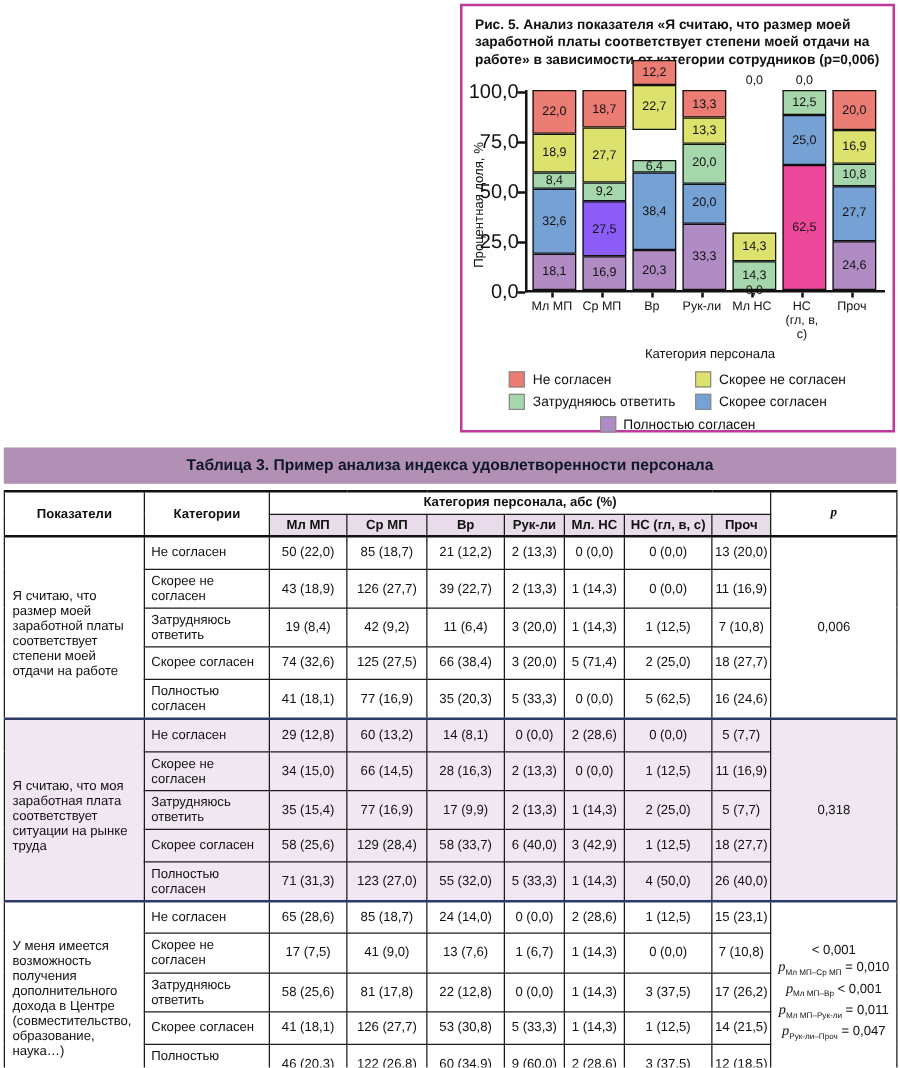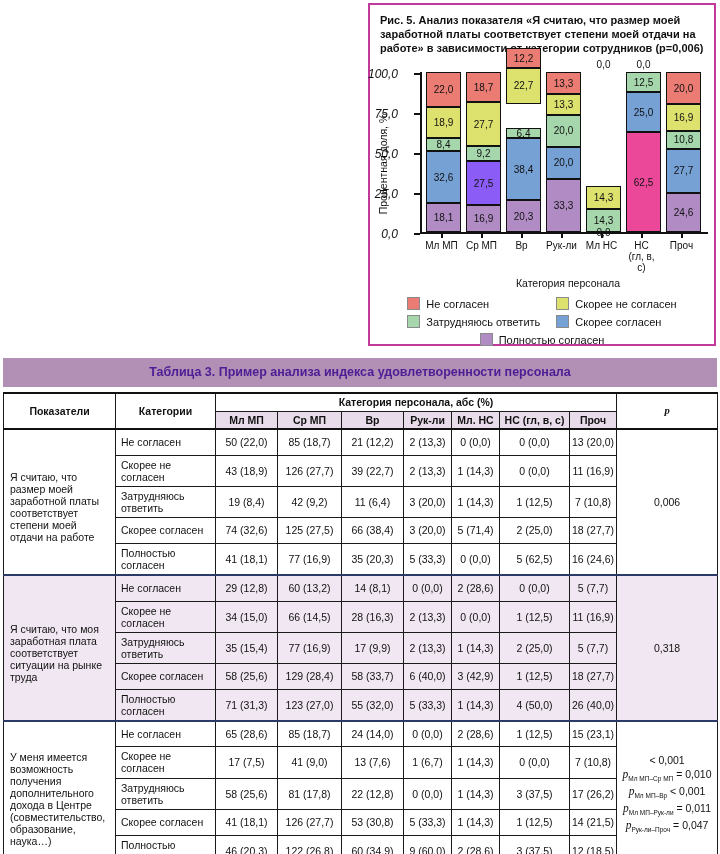--- a/index.html
+++ b/index.html
@@ -9,21 +9,21 @@
   
   .figure-panel { position: absolute; left: 368px; top: 3px; width: 348px; height: 343px;
     border: 2px solid #c0399b; background: #fff; }
   .fig-title { font-weight: bold; font-size: 11px; line-height: 1.28; text-align: left;
     padding: 8px 10px 3px 10px; }
   .chart-row { display: flex; margin-top: 14px; }
   .ylab-col { width: 15px; position: relative; }
   .ylab-col span { position: absolute; left: -62px; top: 86px; width: 150px;
     transform: rotate(-90deg); transform-origin: center; font-size: 10.5px; text-align: center; display: block; }
   .yaxis-col { width: 35px; position: relative; height: 162px; }
-  .ytick-label { position: absolute; right: 22px; font-size: 12px; transform: translateY(50%); font-style: italic; }
+  .ytick-label { position: absolute; right: 5px; font-size: 16px; transform: translateY(50%); }
   .ytick-mark { position: absolute; right: 0; width: 6px; height: 2px; background: #111; transform: translateY(50%); }
   .plot-area { position: relative; width: 288px; height: 162px;
     border-left: 2px solid #111; border-bottom: 2px solid #111; }
   .bars-row { position: absolute; left: 4px; bottom: 0; display: flex; gap: 5px; align-items: flex-end; }
   .bar { width: 35px; display: flex; flex-direction: column-reverse; position: relative; }
   .seg { border: 1px solid #111; display: flex; align-items: center; justify-content: center;
     font-size: 10px; overflow: visible; white-space: nowrap; }
   .above-label { position: absolute; bottom: 162px; left: 0; width: 100%; text-align: center; font-size: 10px; }
   .base-label { position: absolute; bottom: -6px; left: 0; width: 100%; text-align: center; font-size: 10px; z-index: 3; }
   .xlabels-row { display: flex; gap: 5px; margin-left: 54px; }
@@ -31,21 +31,21 @@
   .xtick { width: 2px; height: 4px; background: #111; margin: 0 auto 2px auto; }
   .axis-title { margin-left: 54px; width: 288px; text-align: center; font-size: 10.5px; margin-top: 4px; }
   .legend { margin: 8px auto 0 auto; width: 330px; display: grid;
     grid-template-columns: auto auto; column-gap: 16px; row-gap: 5px; justify-content: center; }
   .legend-item { display: flex; align-items: center; gap: 6px; font-size: 11px; }
   .legend-item.center { grid-column: 1 / -1; justify-self: center; }
   .swatch { width: 13px; height: 13px; border: 1px solid #8a8a8a; flex: 0 0 13px; }
 
   
   .table-wrap { position: absolute; left: 3px; top: 358px; width: 714px; }
-  .tbl-titlebar { background: #b28fb4; color: #4c1d95; font-weight: bold; font-size: 12.5px;
+  .tbl-titlebar { background: #b28fb4; color: #0f172a; font-weight: bold; font-size: 12.5px;
     text-align: center; line-height: 1.45; padding: 5px 0 6px 0; margin-bottom: 5px; }
   table.results { border-collapse: collapse; width: 714px; table-layout: fixed;
     border-bottom: 4px double #2e3a66; }
   table.results th, table.results td { border: 1px solid #1a1a1a; font-size: 10.5px; line-height: 1.15; }
   thead tr { height: 18px; }
   thead { border-top: 2px solid #111; border-bottom: 2px solid #111; }
   th.h-main { font-weight: bold; font-size: 11px; background: #fff; }
   th.h-col { font-weight: bold; font-size: 10.5px; background: #e8dcea; padding: 2px 1px; }
   th.h-p { font-weight: bold; font-style: italic; font-size: 12.5px; background: #fff;
     font-family: "Liberation Serif", serif; }

